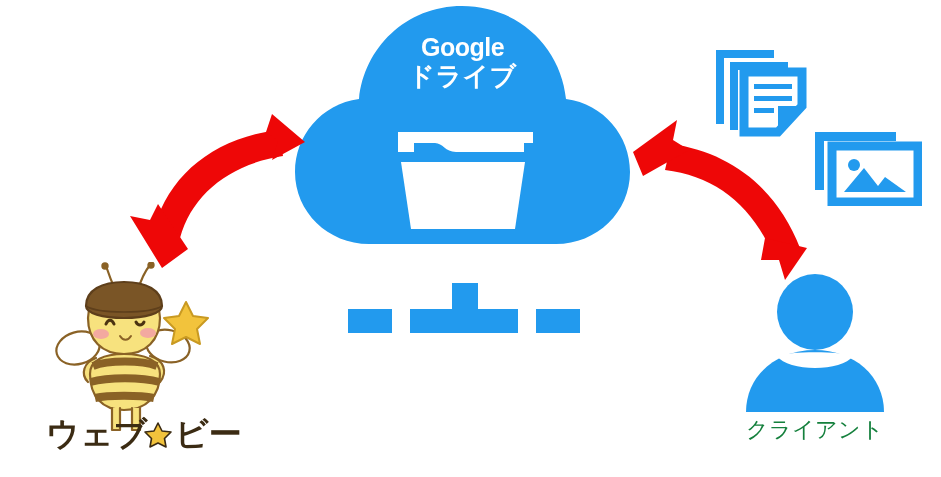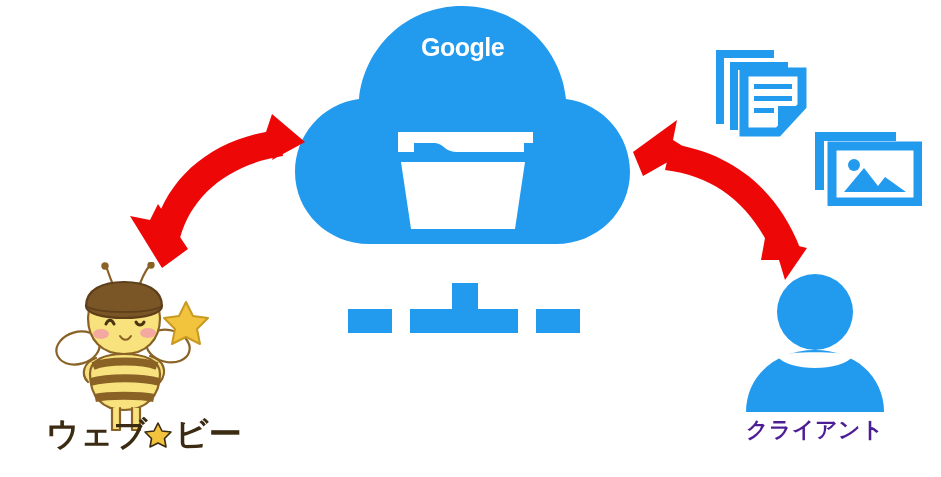--- a/index.html
+++ b/index.html
@@ -76,22 +76,22 @@
 
   
   #client-group { left: 730px; top: 272px; width: 170px; height: 185px; }
   #client-label {
     position: absolute;
     left: -20px;
     top: 143px;
     width: 210px;
     text-align: center;
     font-size: 22px;
-    font-weight: bold;
-    color: #4c1d95;
+    font-weight: normal;
+    color: #15803d;
     letter-spacing: 0.5px;
   }
 
   
   #doc-icon { left: 712px; top: 40px; width: 96px; height: 98px; }
   #img-icon { left: 812px; top: 126px; width: 110px; height: 80px; }
 </style>
 </head>
 <body>
 
@@ -120,20 +120,21 @@
                  L248 143
                  L248 132 Z" fill="#ffffff"></path>
         <path d="M116 162
                  L240 162
                  L230 229
                  L126 229 Z" fill="#ffffff"></path>
       </g>
     </svg>
     <div id="cloud-label">
       <span class="line1">Google</span>
+      <span class="line2">ドライブ</span>
     </div>
   </div>
 
   <div class="abs" id="network-hub">
     <svg width="232" height="50" viewBox="0 0 232 50">
       <rect x="0" y="26" width="44" height="24" fill="#229AEE"></rect>
       <rect x="62" y="26" width="108" height="24" fill="#229AEE"></rect>
       <rect x="104" y="0" width="26" height="28" fill="#229AEE"></rect>
       <rect x="188" y="26" width="44" height="24" fill="#229AEE"></rect>
     </svg>

